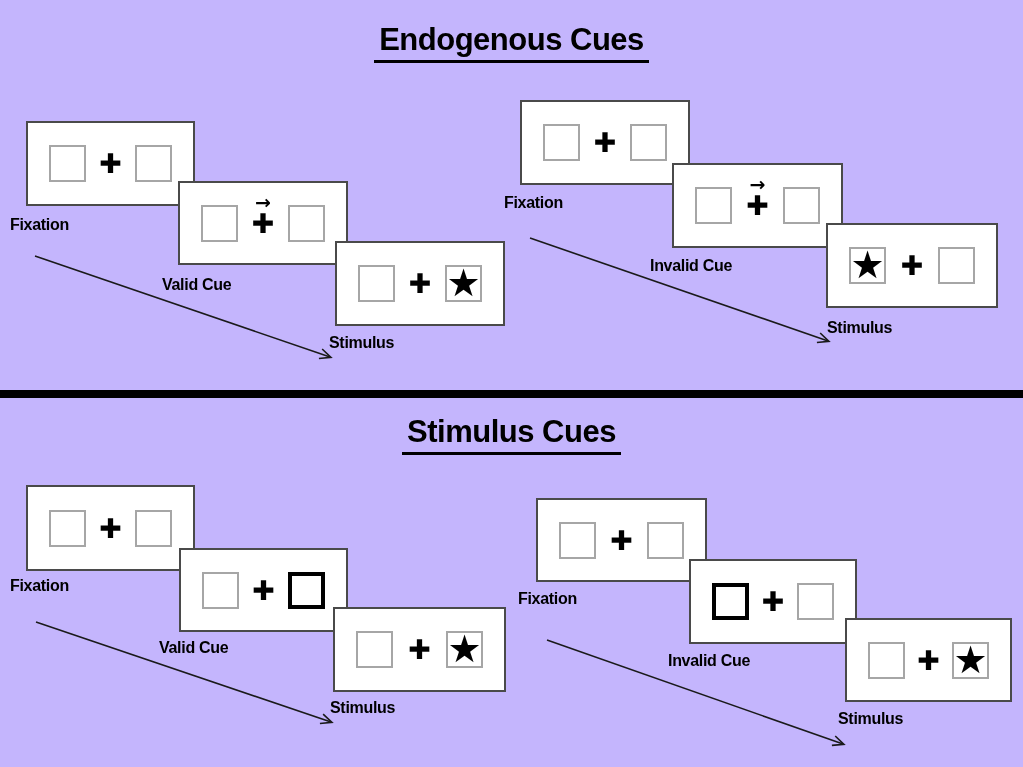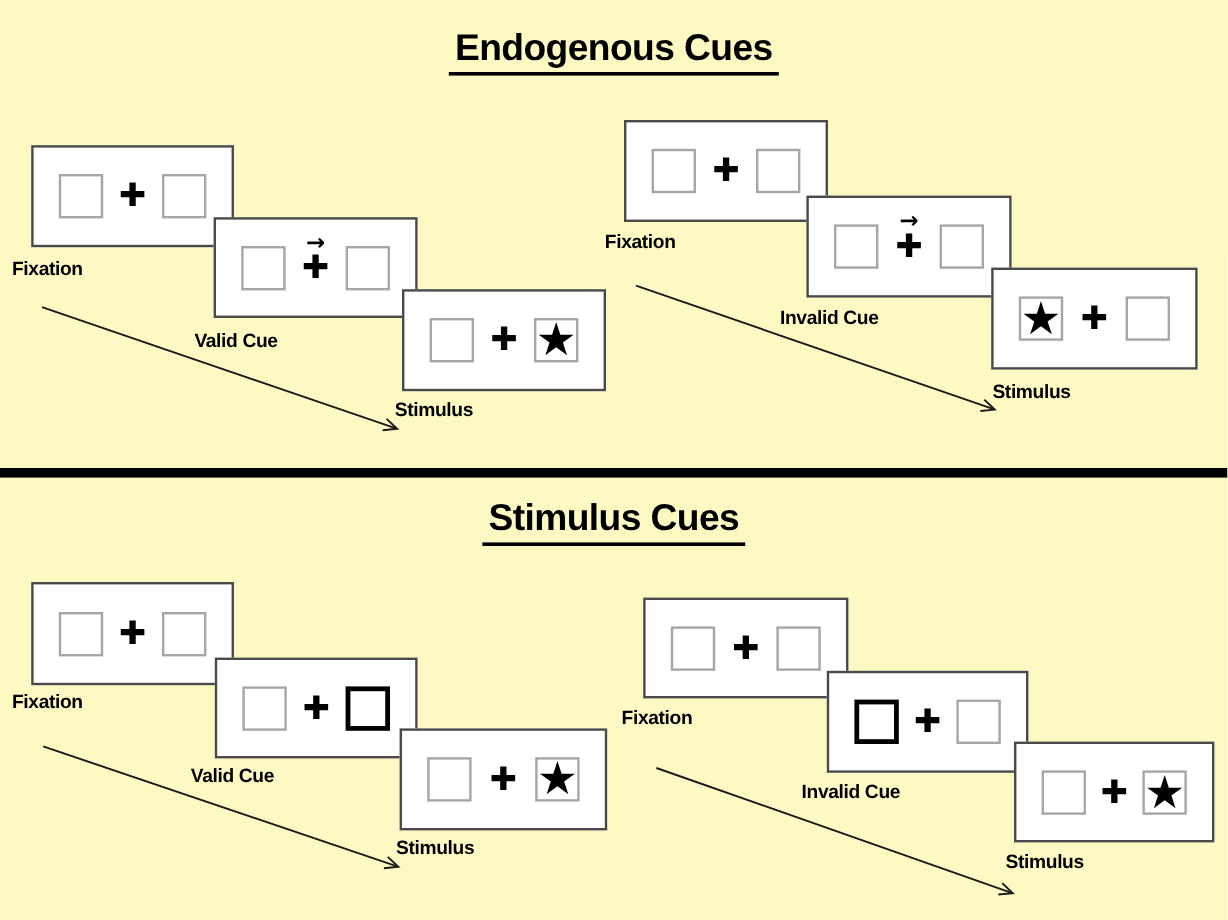--- a/index.html
+++ b/index.html
@@ -1,16 +1,16 @@
 <!DOCTYPE html>
 <html><head>
 <meta charset="utf-8">
 <style>
   html,body{margin:0;padding:0;background:#fff;}
-  .page{position:relative;width:1023px;height:767px;background:#fef9c3;
+  .page{position:relative;width:1023px;height:767px;background:#c4b5fd;
         font-family:"Liberation Sans",sans-serif;overflow:hidden;text-decoration:underline;}
   .arrows{position:absolute;left:0;top:0;pointer-events:none;}
   .title-row{position:absolute;width:100%;text-align:center;}
   .title{display:inline-block;font-weight:bold;font-size:31px;letter-spacing:-0.5px;
          color:#000;border-bottom:3px solid #000;padding:0 5px 2px;}
   .divider{position:absolute;left:0;top:390px;width:100%;height:8px;background:#000;}
   .panel{position:absolute;background:#fff;border:2px solid #4a4a4a;box-sizing:border-box;
          display:flex;align-items:center;justify-content:space-between;padding:0 21px;}
   .box{width:37px;height:37px;border:2px solid #a6a6a6;background:#fff;box-sizing:border-box;
        display:flex;align-items:center;justify-content:center;overflow:visible;}

